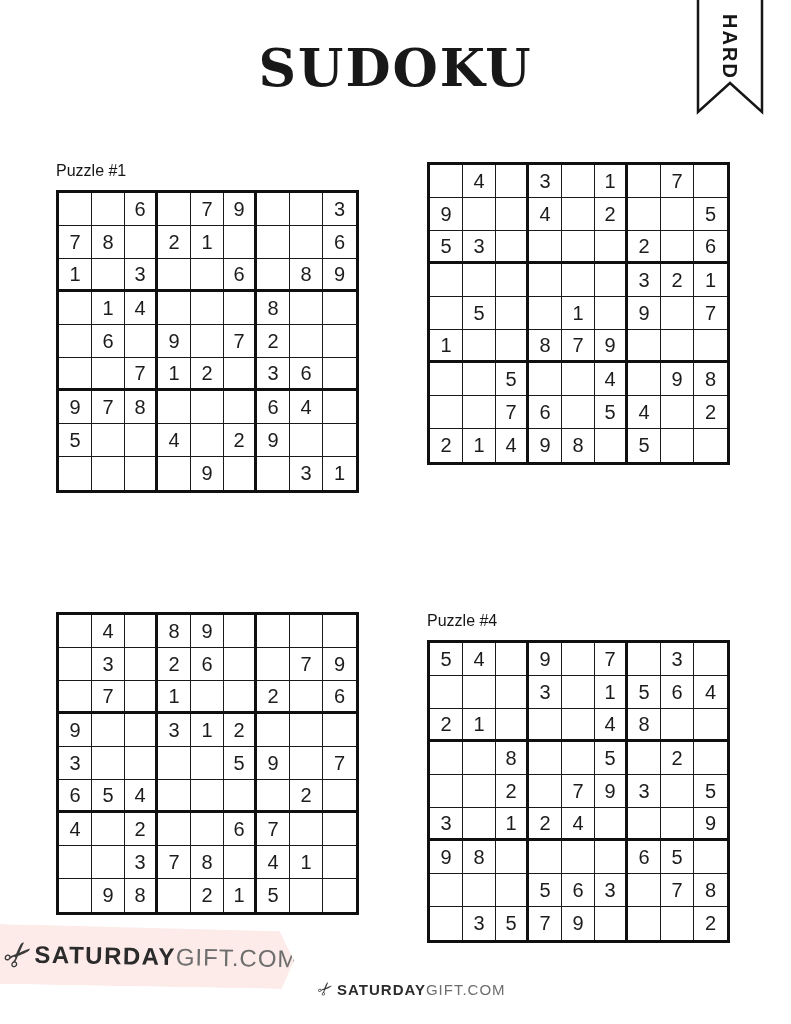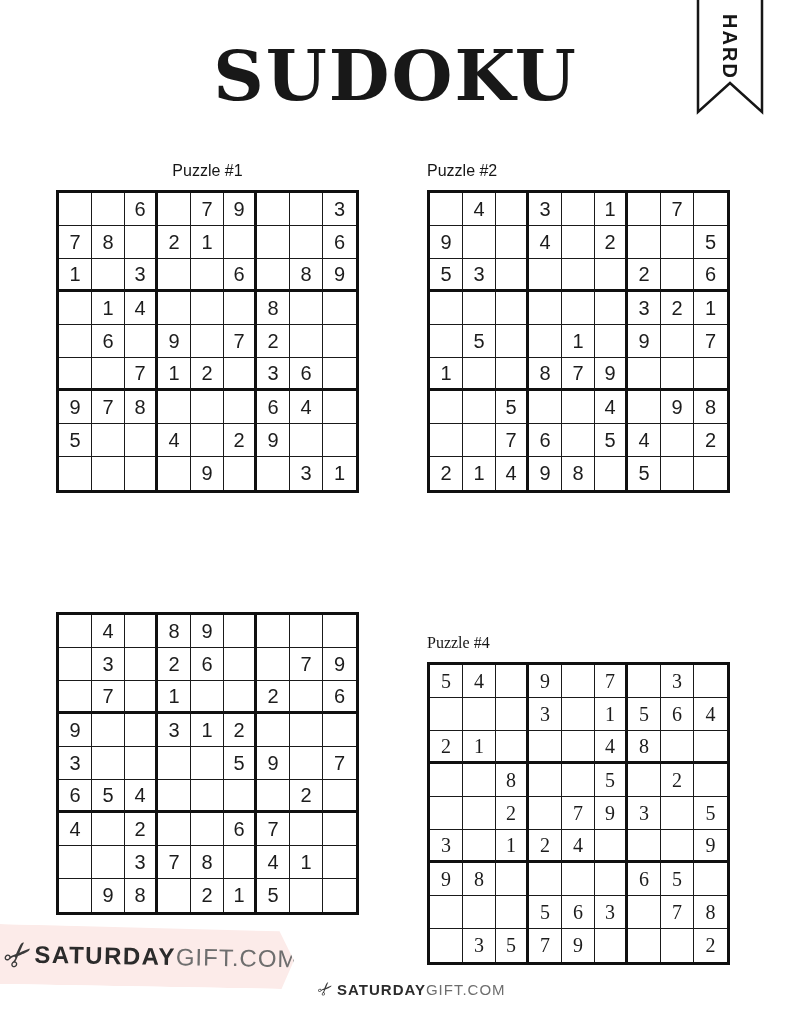--- a/index.html
+++ b/index.html
@@ -7,26 +7,26 @@
   body {
     position: relative;
     background: #ffffff;
     font-family: "Liberation Sans", sans-serif;
     overflow: hidden;
   }
 
   
   .page-title {
     position: absolute;
-    top: 36px; left: 0;
+    top: 28px; left: 0;
     width: 791px;
     text-align: center;
     font-family: "DejaVu Serif", serif;
     font-weight: 700;
-    font-size: 70px;
+    font-size: 52px;
     line-height: 80px;
     letter-spacing: 2px;
     color: #181818;
   }
 
   
   .ribbon {
     position: absolute;
     left: 696px; top: 0;
     width: 68px; height: 116px;
@@ -69,24 +69,24 @@
     align-items: center;
     justify-content: center;
     font-size: 20px;
     color: #1c1c1c;
   }
   .cell:nth-child(9n) { border-right: none; }
   .cell:nth-last-child(-n+9) { border-bottom: none; }
   .cell.tr { border-right: 3px solid #101010; }
   .cell.tb { border-bottom: 3px solid #101010; }
 
-  #puzzle-1 { left: 56px;  top: 162px; text-align: center; }
+  #puzzle-1 { left: 56px;  top: 162px; }
   #puzzle-2 { left: 427px; top: 162px; }
   #puzzle-3 { left: 56px;  top: 612px; }
-  #puzzle-4 { left: 427px; top: 634px; font-family: Liberation Serif, serif; }
+  #puzzle-4 { left: 427px; top: 612px; }
 
   
   .brand-banner {
     position: absolute;
     left: -4px; top: 924px;
     width: 298px; height: 60px;
     background: #fcebe9;
     transform: rotate(1deg);
     transform-origin: left center;
     clip-path: polygon(0 0, 95% 4%, 100% 52%, 96% 100%, 0 100%);
@@ -238,21 +238,20 @@
       <div class="cell"></div>
       <div class="cell">9</div>
       <div class="cell tr"></div>
       <div class="cell"></div>
       <div class="cell">3</div>
       <div class="cell">1</div>
     </div>
 </div>
 
 <div class="puzzle" id="puzzle-2">
-  <span class="puzzle-label">Puzzle #2</span>
   <div class="grid">
       <div class="cell"></div>
       <div class="cell">4</div>
       <div class="cell tr"></div>
       <div class="cell">3</div>
       <div class="cell"></div>
       <div class="cell tr">1</div>
       <div class="cell"></div>
       <div class="cell">7</div>
       <div class="cell"></div>

